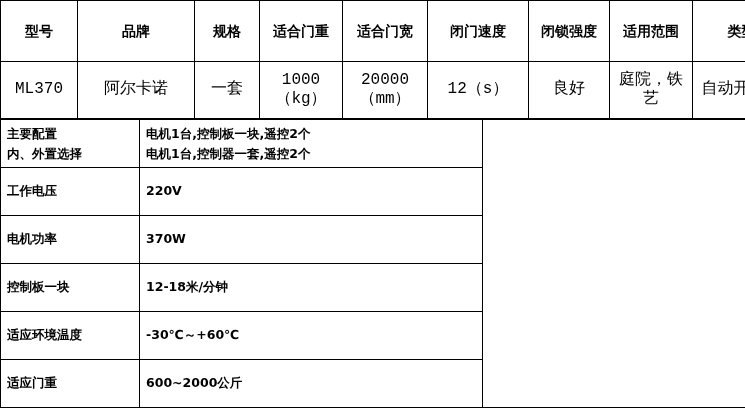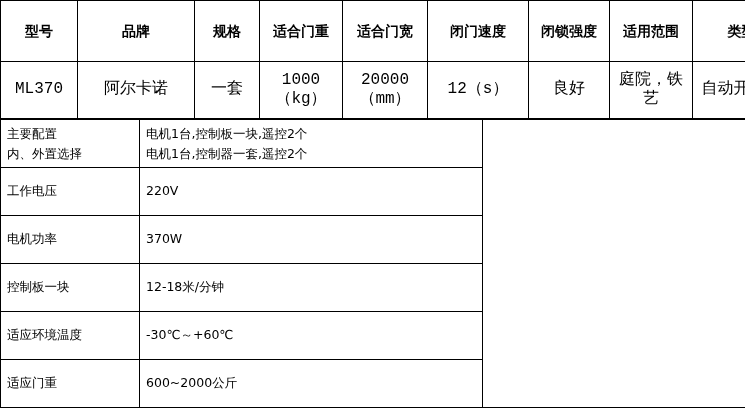--- a/index.html
+++ b/index.html
@@ -54,20 +54,21 @@
     table-layout: fixed;
     width: 745px;
     margin: 0;
   }
   table.spec-detail td {
     border: 1px solid #000000;
     vertical-align: middle;
     font-size: 12.5px;
     line-height: 1.35;
     padding: 0 6px;
+    font-weight: bold;
   }
   td.lbl {
     width: 126px;
     text-align: left;
   }
   td.val {
     width: 330px;
     text-align: left;
     margin-left: 40px;
   }

